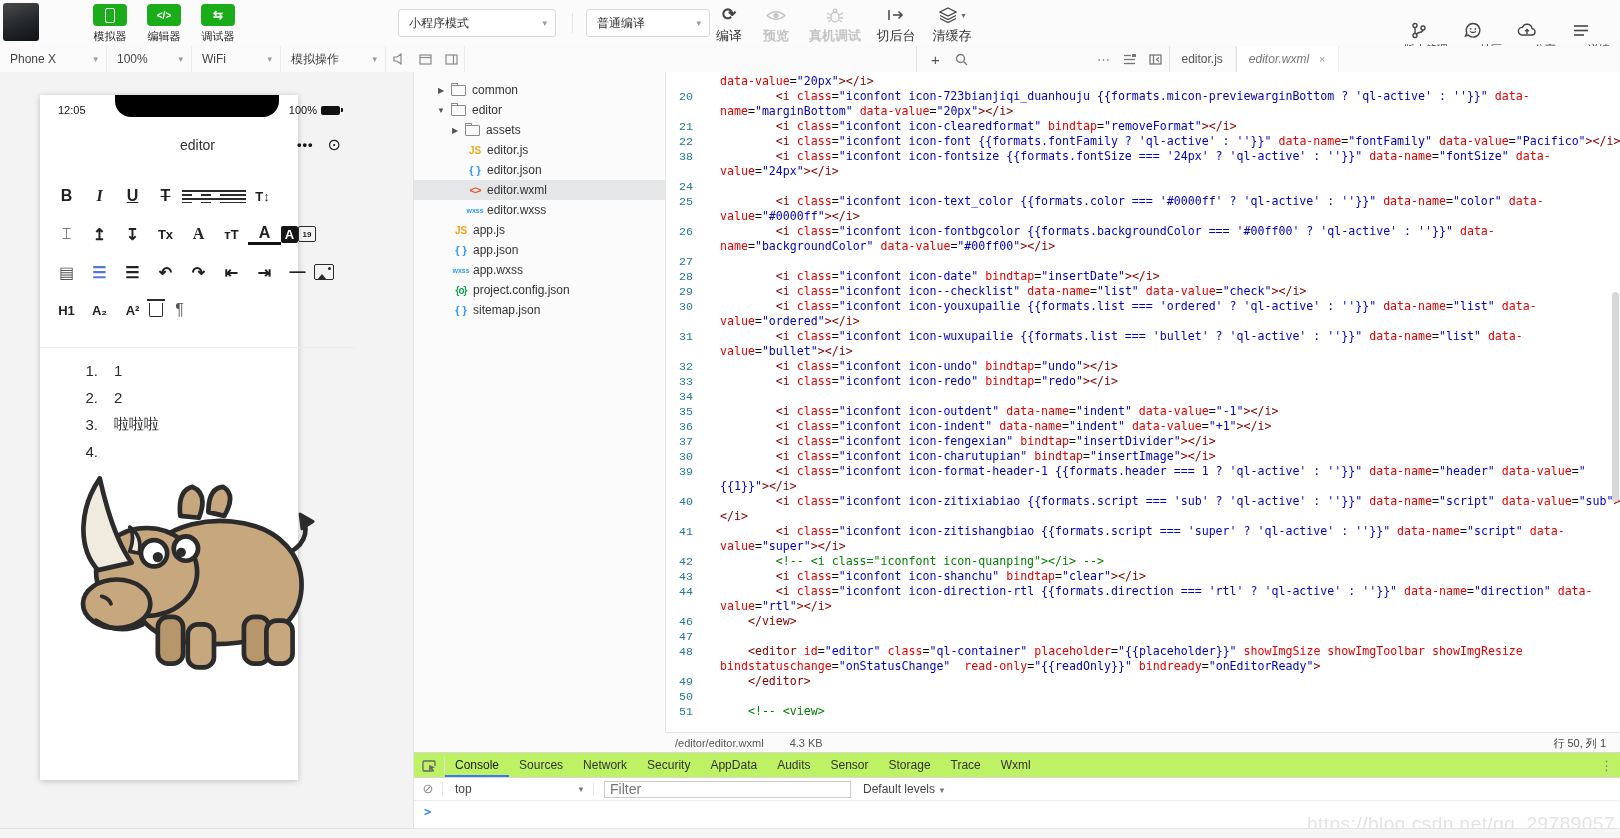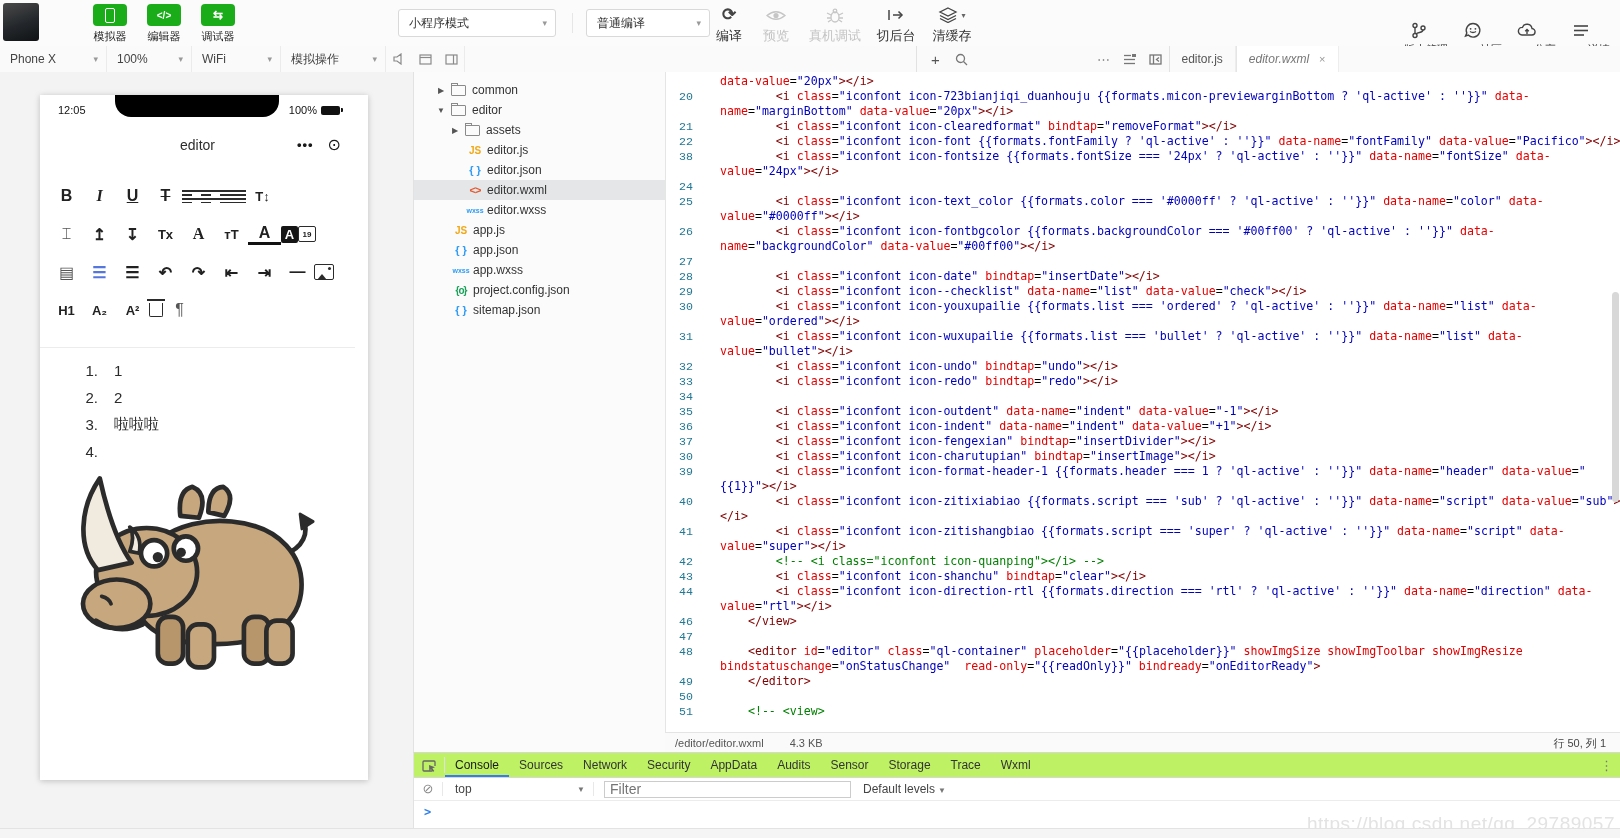--- a/index.html
+++ b/index.html
@@ -16,42 +16,42 @@
              display:flex;align-items:center;justify-content:center;font-size:10px;font-weight:bold;}
   .gbtn .lbl{margin-top:3px;font-size:11px;color:#222;}
   .phone-glyph{width:8px;height:13px;border:1.5px solid #fff;border-radius:2px;display:inline-block;}
   .sel{height:26px;background:#fff;border:1px solid #d9d9d9;border-radius:3px;display:flex;align-items:center;
        padding:0 8px 0 10px;justify-content:space-between;color:#333;}
   .sel .caret{color:#999;font-size:9px;margin-left:10px;}
   .vsep{width:1px;background:#e6e6e6;}
   .tb-act{top:5px;text-align:center;}
   .tb-act .ic{height:20px;display:flex;align-items:center;justify-content:center;}
   .tb-act .lbl{margin-top:2px;font-size:13px;color:#333;white-space:nowrap;}
-  .tb-act.disabled .lbl{color:#c4c4c4;}
+  .tb-act.disabled .lbl{color:#c4c4c4;font-weight:bold;}
   .spin{font-size:17px;color:#444;font-weight:bold;line-height:18px;}
   .ricon{top:20px;width:58px;text-align:right;}
   .ricon .ic{height:20px;display:flex;align-items:center;justify-content:center;}
   .ricon .lbl{margin-top:2px;font-size:11px;color:#333;white-space:nowrap;}
 
   
   #row2{left:0;top:46px;width:1620px;height:26px;background:#fafafa;border-bottom:1px solid #e2e2e2;display:flex;}
   .r2sel{height:26px;display:flex;align-items:center;justify-content:space-between;padding:0 8px 0 10px;
          border-right:1px solid #ebebeb;color:#444;}
   .r2sel .caret{color:#999;font-size:9px;}
   .r2ic{width:26px;height:26px;display:flex;align-items:center;justify-content:center;color:#8a8a8a;}
   #explorer-tools{width:252px;height:26px;border-right:1px solid #e2e2e2;border-left:1px solid #e2e2e2;
                   display:flex;align-items:center;}
   #tabs{flex:1;display:flex;align-items:stretch;height:26px;}
   .tab{display:flex;align-items:center;padding:0 12px;color:#555;border-right:1px solid #ededed;}
   .tab.active{background:#fff;color:#777;font-style:italic;border-left:1px solid #e5e5e5;}
   .tab .close{margin-left:10px;color:#999;font-style:normal;font-size:11px;}
 
   
   #sim{left:0;top:72px;width:413px;height:766px;background:#f3f3f3;}
-  #phone{position:absolute;left:40px;top:23px;width:328px;height:685px;background:#fff;
+  #phone{position:absolute;left:40px;top:23px;width:258px;height:685px;background:#fff;
          box-shadow:0 1px 6px rgba(0,0,0,.22);}
   #p-status{position:absolute;left:0;top:0;width:315px;height:28px;}
   #p-time{position:absolute;left:18px;top:9px;font-size:11px;color:#111;}
   #p-notch{position:absolute;left:75px;top:0;width:164px;height:22px;background:#000;border-radius:0 0 16px 16px;}
   #p-batt{position:absolute;right:12px;top:9px;display:flex;align-items:center;font-size:11px;color:#111;}
   .batt-body{width:19px;height:9px;background:#111;border-radius:2px;margin-left:4px;}
   .batt-tip{width:2px;height:4px;background:#111;margin-left:1px;border-radius:0 1px 1px 0;}
   #p-nav{position:absolute;left:0;top:28px;width:315px;height:44px;}
   #p-title{position:absolute;left:0;top:14px;width:100%;text-align:center;font-size:14px;color:#2d2d2d;}
   #p-menu{position:absolute;right:14px;top:12px;display:flex;align-items:center;gap:14px;color:#1a1a1a;}

